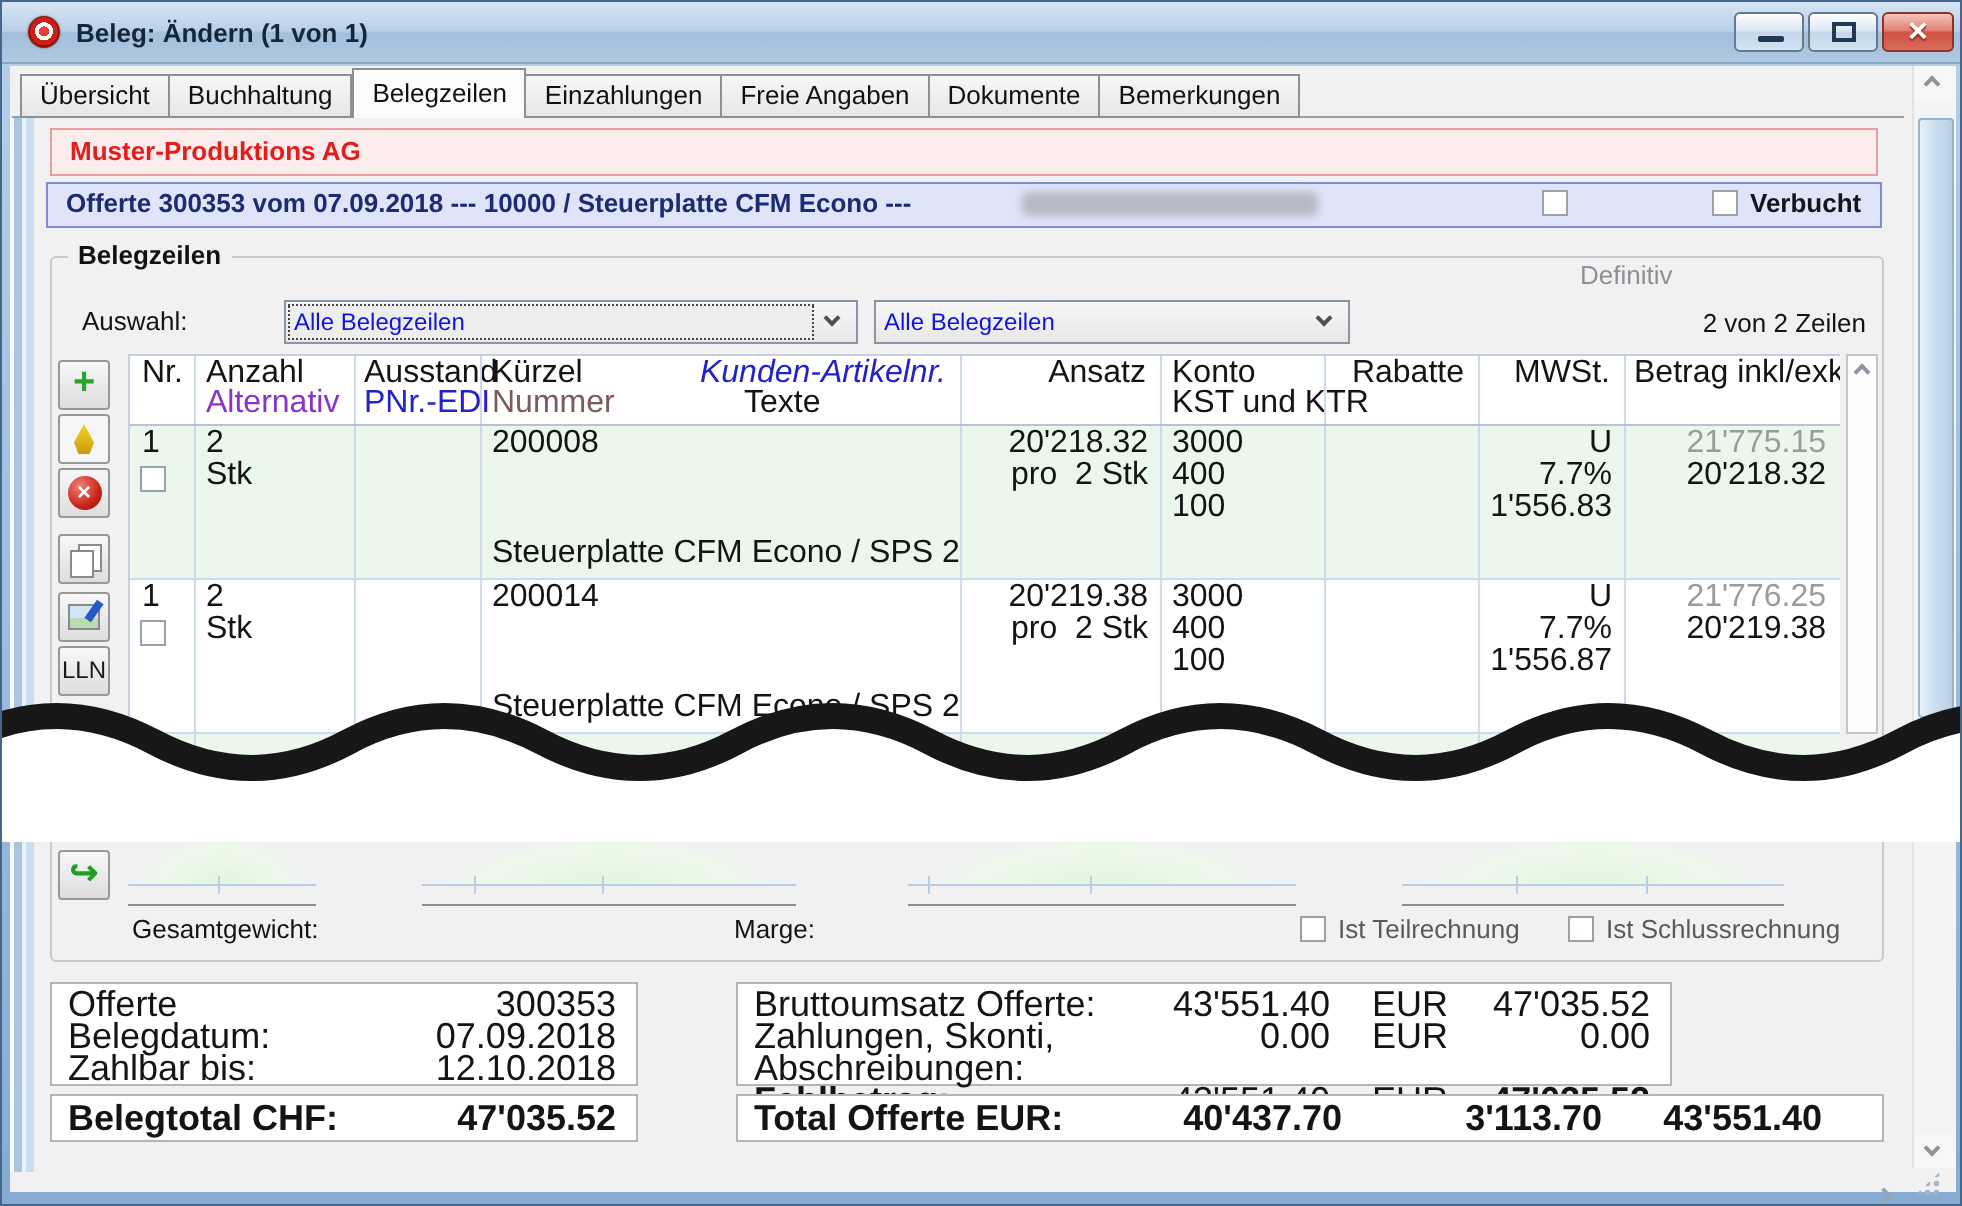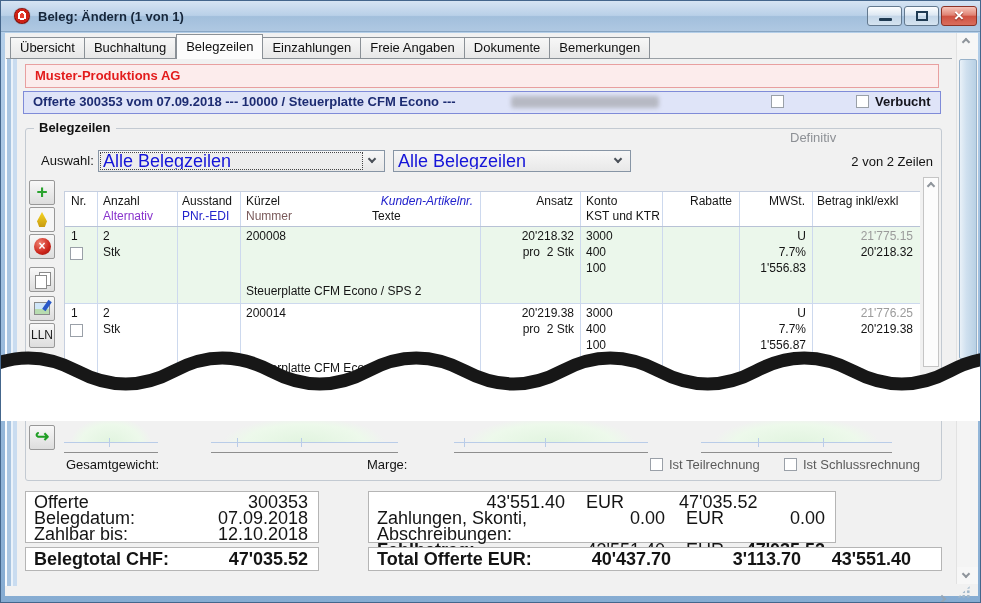--- a/index.html
+++ b/index.html
@@ -52,21 +52,21 @@
 
   
   .fset { position:absolute; left:24px; top:127px; width:917px; height:353px;
     border:1px solid #c3cad2; border-radius:3px; }
   .fset-legend { position:absolute; left:33px; top:119px; padding:0 5px; background:#f1f1f1;
     font-weight:700; font-size:13px; color:#111; z-index:1; }
 
   
   .lbl { position:absolute; font-size:13px; color:#141414; white-space:nowrap; }
   .sel { position:absolute; height:22px; background:linear-gradient(#f7f7f7,#e8e8e8);
-    border:1px solid #8795a5; font-size:18px; color:#1414d8; }
+    border:1px solid #8795a5; font-size:12px; color:#1414d8;margin-left:44px; }
   .sel-text { position:absolute; left:2px; top:2px; right:22px; bottom:2px; line-height:15px;
     padding:1px 2px; white-space:nowrap; overflow:hidden; }
   .sel-text.focused { outline:1px dotted #444; background:#ededed; }
   .chev { display:inline-block; width:6px; height:6px; border:solid #4a5058; border-width:0 2px 2px 0; }
   .chev.down { transform:rotate(45deg); } .chev.up { transform:rotate(-135deg); } .chev.right { transform:rotate(-45deg); }
   .dd-btn { position:absolute; right:2px; top:0; width:18px; height:20px; }
   .dd-btn .chev { position:absolute; left:5px; top:5px; }
 
   
   .tbtn { position:absolute; left:28px; width:26px; height:25px; border:1px solid #989898; border-radius:2px;
@@ -80,22 +80,22 @@
   .ic-copy { position:relative; display:block; margin:4px auto 0; width:14px; height:15px; }
   .ic-copy::before { content:""; position:absolute; left:4px; top:0; width:10px; height:12px; background:#fff; border:1px solid #8a8a8a; }
   .ic-copy::after  { content:""; position:absolute; left:0; top:3px; width:10px; height:12px; background:#fff; border:1px solid #8a8a8a; }
   .ic-img { display:block; margin:5px auto 0; width:16px; height:13px; border:1px solid #8a8a8a; position:relative;
     background:linear-gradient(180deg,#cfe6f8 0 55%,#b8dcb0 55% 100%); }
   .ic-img::after { content:""; position:absolute; right:0px; top:-3px; width:4px; height:11px; background:#2858c8; transform:rotate(35deg); }
   .ic-lln { display:block; font-size:12px; line-height:22px; text-align:center; color:#1a1a1a; }
   .ic-arrow { display:block; text-align:center; line-height:22px; font-size:17px; font-weight:700; color:#1f9e24; }
 
   
-  .tbl { position:absolute; left:63px; top:190px; width:856px; height:208px; background:#fff;
-    overflow:hidden; font-size:12px; border-top:1px solid #c6cfdf; border-left:1px solid #c6cfdf; }
+  .tbl { position:absolute; left:63px; top:176px; width:856px; height:208px; background:#fff;
+    overflow:hidden; font-size:16px; border-top:1px solid #c6cfdf; border-left:1px solid #c6cfdf; }
   .vline { position:absolute; top:0; bottom:0; width:1px; background:#cdd9ee; }
   .hline { position:absolute; left:0; right:0; height:1px; background:#cdd9ee; }
   .cell { position:absolute; white-space:nowrap; line-height:14px; color:#141414; }
   .cell.r { text-align:right; }
   .cell.pre { white-space:pre; }
   .muted { color:#9b9b9b; }
   .hdr-purple { color:#8833cc; } .hdr-blue { color:#2222cc; } .hdr-brown { color:#7a5a5a; }
   .hdr-italic { font-style:italic; }
   .trow { position:absolute; left:0; width:856px; height:77px; }
   .tsb { position:absolute; left:922px; top:176px; width:16px; height:190px; background:#fcfcfc; border:1px solid #c5c5c5; }
@@ -344,20 +344,21 @@
   </div>
   <div class="sbox" style="left:24px;top:546px;width:294px;height:24px;">
     <div class="srow bold" style="line-height:22px;">
         <span>Belegtotal CHF:</span>
         <span>47'035.52</span>
       </div>
   </div>
 
   <div class="sbox" style="left:367px;top:490px;width:468px;height:52px;padding-top:2px;">
     <div class="sgrid">
+      <span>Bruttoumsatz Offerte:</span>
       <span class="eurpad">43'551.40</span>
       <span class="cur">EUR</span>
       <span class="num">47'035.52</span>
     </div>
     <div class="sgrid">
       <span>Zahlungen, Skonti, Abschreibungen:</span>
       <span class="eurpad">0.00</span>
       <span class="cur">EUR</span>
       <span class="num">0.00</span>
     </div>

